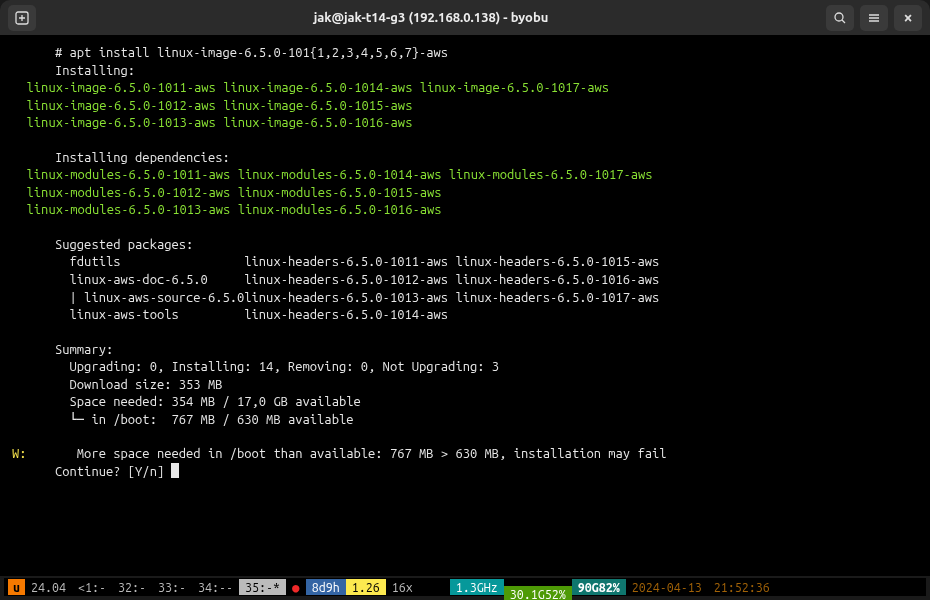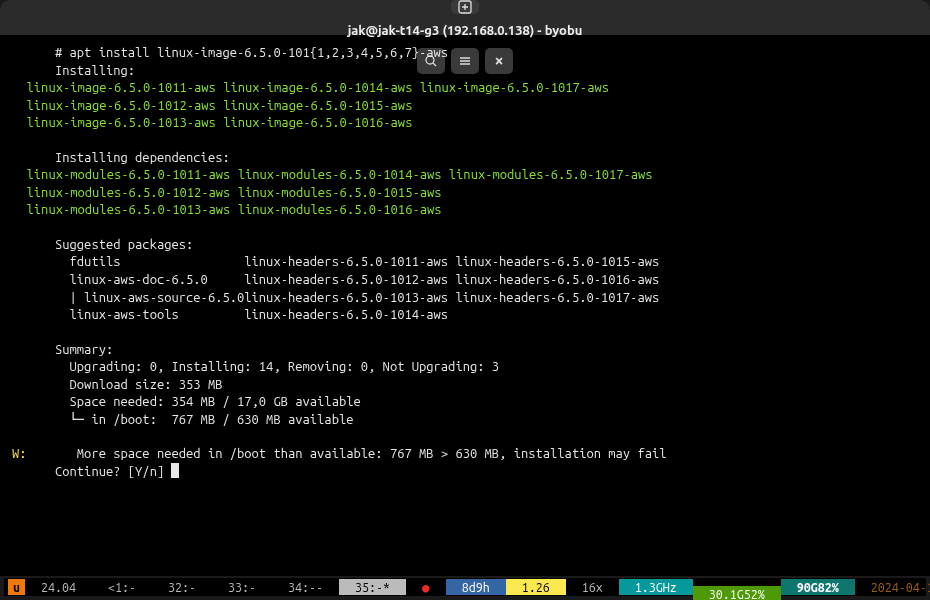--- a/index.html
+++ b/index.html
@@ -15,21 +15,20 @@
     border-radius: 10px;
   }
   .titlebar {
     height: 36px;
     background: #2b2b2b;
     display: flex;
     align-items: center;
     padding: 0 8px;
     gap: 8px;
     border-bottom: 1px solid #000;
-    flex-direction: column;
   }
   .titlebar .tb-btn {
     width: 28px; height: 26px;
     border-radius: 5px;
     background: #3a3a3a;
     display: flex; align-items: center; justify-content: center;
     color: #ddd;
     font-size: 14px;
   }
   .titlebar .title {
@@ -67,28 +66,28 @@
     left: 4px;
     right: 4px;
     height: 18px;
     display: flex;
     align-items: center;
     font-size: 12.5px;
     gap: 0;
     background: #000;
     padding: 0 4px;
   }
-  .seg { padding: 0 16px; white-space: pre; }
+  .seg { padding: 0 6px; white-space: pre; }
   .seg.u { background: #f57900; color: #000; font-weight: bold; padding: 0 5px; }
   .seg.grey { color: #bbb; }
   .seg.greybg { background: #bbb; color: #000; }
   .seg.reddot { color: #ef2929; }
   .seg.blue { background: #3465a4; color: #fff; }
   .seg.yellbg { background: #fce94f; color: #000; }
-  .seg.cyan { background: #06989a; color: #fff; }
+  .seg.cyan { background: #06989a; color: #fff; margin-left: 31px; }
   .seg.greenbg { background: #4e9a06; color: #fff; margin-top: 14px; }
   .seg.purp { background: #0f766e; color: #fff; font-weight: bold; }
   .seg.cyan-text { color: #a16207; }
 </style>
 </head>
 <body>
 
 <div class="titlebar">
   <div class="tb-btn">
     <svg width="14" height="14" viewBox="0 0 14 14" fill="none">

